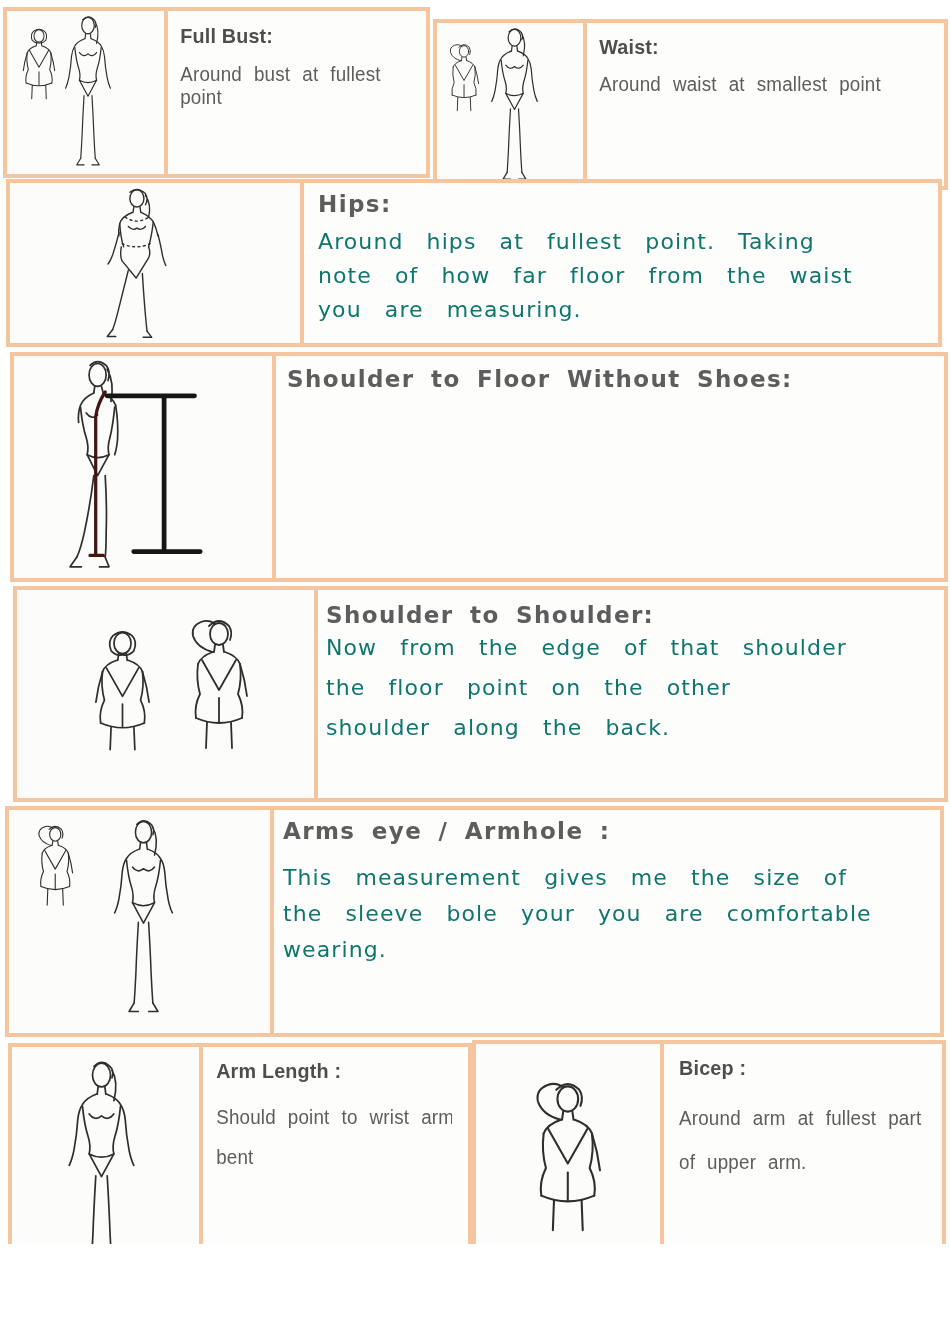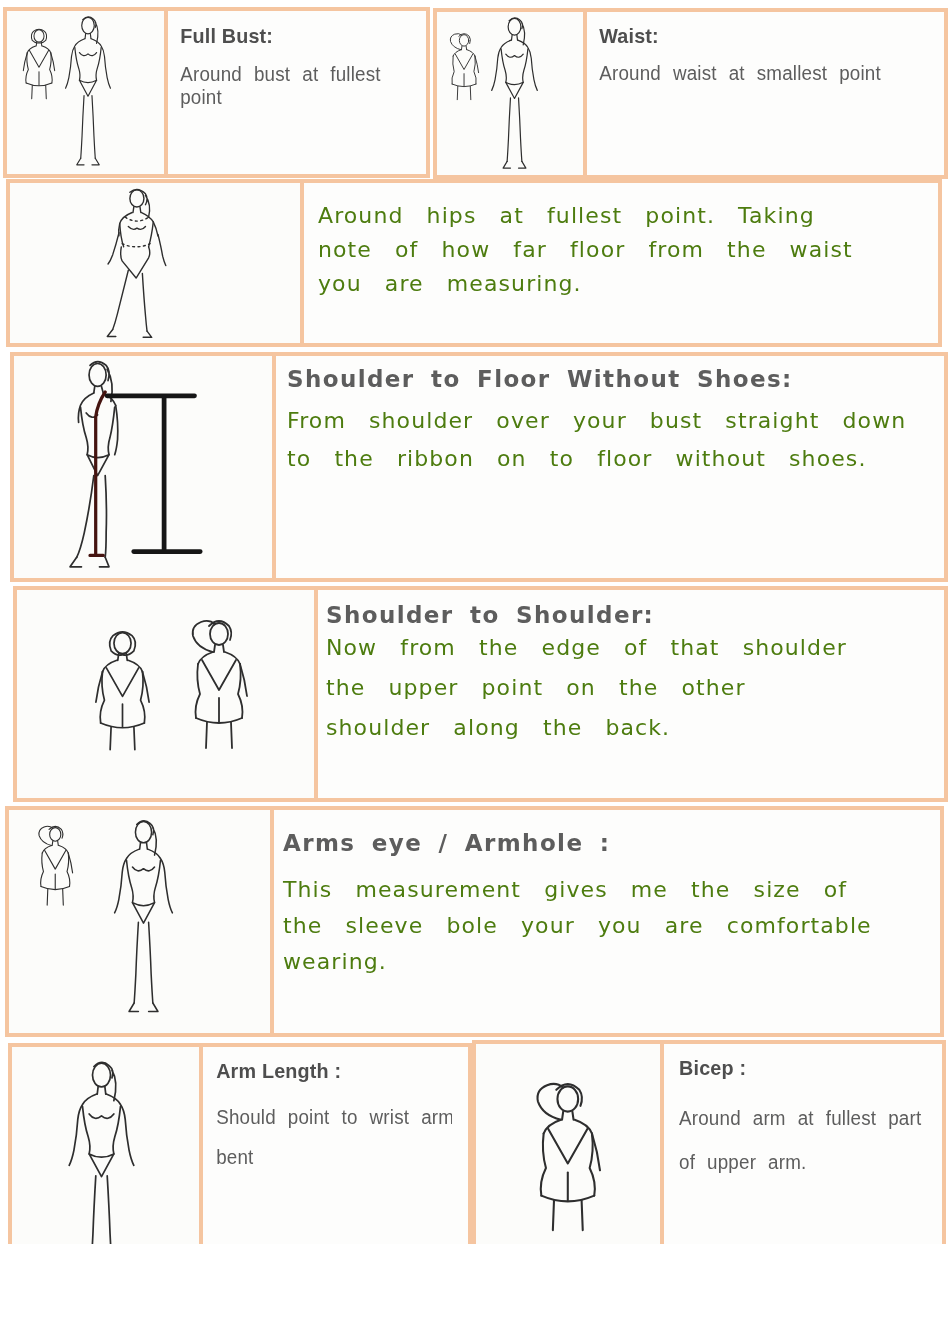--- a/index.html
+++ b/index.html
@@ -12,21 +12,21 @@
   .textcell{flex:1;box-sizing:border-box;overflow:hidden;}
   .fig{display:block;}
   .fig *{fill:none;stroke:#2e2e2e;stroke-width:1.8;stroke-linecap:round;stroke-linejoin:round;}
   .ribbon{stroke:#451410 !important;stroke-width:3.4 !important;}
   .beam{stroke:#161616 !important;stroke-width:5 !important;}
   .dots{stroke-dasharray:2.5 4.5;}
 
   
   .wide-head{font-family:"DejaVu Sans",sans-serif;font-weight:bold;color:#5d5d5d;
              letter-spacing:1.4px;word-spacing:7px;font-size:23px;}
-  .wide-body{font-family:"DejaVu Sans",sans-serif;color:#4d7c0f;letter-spacing:1.1px;
+  .wide-body{font-family:"DejaVu Sans",sans-serif;color:#0f766e;letter-spacing:1.1px;
              word-spacing:15px;font-size:22px;}
   .tline{white-space:nowrap;}
 
   
   .narrow{transform:scaleX(.94);transform-origin:left top;}
   .narrow-head{font-family:"Liberation Sans",sans-serif;font-weight:bold;color:#4e4e4e;
                font-size:21px;letter-spacing:.2px;}
   .narrow-body{font-family:"Liberation Sans",sans-serif;color:#5d5d5d;font-size:20px;
                word-spacing:7px;letter-spacing:.2px;}
 
@@ -112,88 +112,85 @@
         <use href="#g-back" transform="translate(4,16) scale(0.56)"></use>
         <use href="#g-front" transform="translate(48,2) scale(0.66)"></use>
       </svg>
     </div>
     <div class="textcell narrow" style="padding:13px 8px 0 13px">
       <div class="narrow-head">Full Bust:</div>
       <div class="narrow-body" style="margin-top:15px">Around bust at fullest point</div>
     </div>
   </div>
 
-  <div class="box" style="left:433px;top:8px;width:515px;height:171px">
+  <div class="box" style="left:433px;top:19px;width:515px;height:171px">
     <div class="figcell" style="width:146px">
       <svg class="fig" width="146" height="163" viewBox="0 0 146 163" aria-label="two-women-sketch-hand-on-head-and-front-walking">
         <use href="#g-salute" transform="translate(0,18) scale(0.52)"></use>
         <use href="#g-front" transform="translate(44,2) scale(0.67)"></use>
       </svg>
     </div>
     <div class="textcell narrow" style="padding:12px 8px 0 13px">
       <div class="narrow-head">Waist:</div>
       <div class="narrow-body" style="margin-top:14px">Around waist at smallest point</div>
     </div>
   </div>
 
   <div class="box" style="left:6px;top:179px;width:936px;height:168px">
     <div class="figcell" style="width:290px">
       <svg class="fig" width="290" height="160" viewBox="0 0 290 160" aria-label="woman-walking-sketch-with-dotted-waist-and-hip-lines">
         <use href="#g-walk" transform="translate(84,3) scale(0.78)"></use>
       </svg>
     </div>
     <div class="textcell" style="padding:8px 20px 0 14px">
+      <div class="wide-head">Hips:</div>
       <div class="wide-body" style="margin-top:8px;line-height:34px">
           <div class="tline">Around hips at fullest point. Taking</div>
           <div class="tline">note of how far floor from the waist</div>
           <div class="tline">you are measuring.</div>
         </div>
     </div>
   </div>
 
   <div class="box" style="left:10px;top:352px;width:938px;height:230px">
     <div class="figcell" style="width:258px">
       <svg class="fig" width="258" height="222" viewBox="0 0 258 222" aria-label="woman-sketch-with-dark-ribbon-to-floor-and-measuring-bar">
         <use href="#g-ribbon-scene" transform="translate(38,-2) scale(0.95)"></use>
       </svg>
     </div>
     <div class="textcell" style="padding:10px 12px 0 11px">
       <div class="wide-head">Shoulder to Floor Without Shoes:</div>
-      <div class="wide-body" style="margin-top:10px;line-height:38px">
-          <div class="tline">From shoulder over your bust straight down</div>
-          <div class="tline">to the ribbon on to floor without shoes.</div>
-        </div>
     </div>
   </div>
 
   <div class="box" style="left:13px;top:586px;width:935px;height:216px">
     <div class="figcell" style="width:297px">
       <svg class="fig" width="297" height="208" viewBox="0 0 297 208" aria-label="two-women-back-view-sketch">
         <use href="#g-back" transform="translate(58,38) scale(0.95)"></use>
         <use href="#g-salute" transform="translate(150,24) scale(1.0)"></use>
       </svg>
     </div>
     <div class="textcell" style="padding:12px 12px 0 8px">
       <div class="wide-head">Shoulder to Shoulder:</div>
       <div class="wide-body" style="line-height:40px">
           <div class="tline">Now from the edge of that shoulder</div>
-          <div class="tline">the upper point on the other</div>
+          <div class="tline">the floor point on the other</div>
           <div class="tline">shoulder along the back.</div>
         </div>
     </div>
   </div>
 
   <div class="box" style="left:5px;top:806px;width:939px;height:231px">
     <div class="figcell" style="width:261px">
       <svg class="fig" width="261" height="223" viewBox="0 0 261 223" aria-label="two-women-sketch-back-small-and-front-large">
         <use href="#g-salute" transform="translate(14,12) scale(0.62)"></use>
         <use href="#g-front" transform="translate(92,6) scale(0.85)"></use>
       </svg>
     </div>
-    <div class="textcell" style="padding:20px 12px 0 9px">
+    <div class="textcell" style="padding:8px 12px 0 9px">
       <div class="wide-head">Arms eye / Armhole :</div>
       <div class="wide-body" style="margin-top:16px;line-height:36px">
           <div class="tline">This measurement gives me the size of</div>
           <div class="tline">the sleeve bole your you are comfortable</div>
           <div class="tline">wearing.</div>
         </div>
     </div>
   </div>
 
   <div class="box" style="left:8px;top:1043px;width:464px;height:260px">

